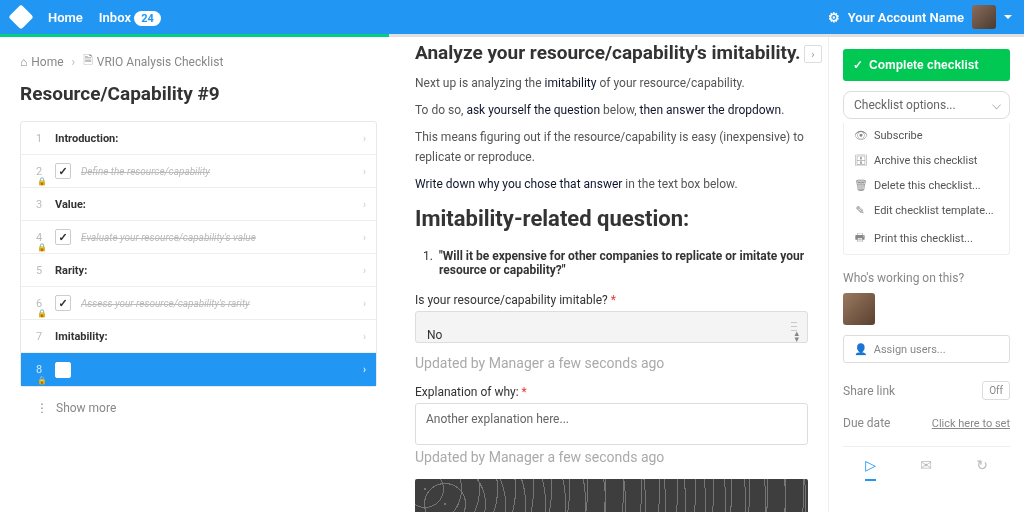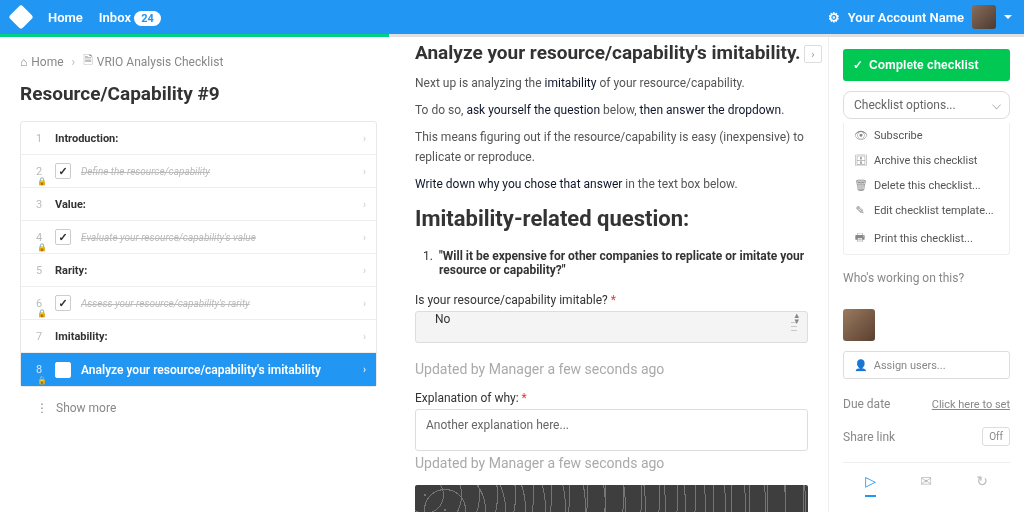--- a/index.html
+++ b/index.html
@@ -42,34 +42,34 @@
 .center-top{position:absolute;top:8px;right:6px;width:18px;height:18px;border:1px solid #ddd;border-radius:2px;display:flex;align-items:center;justify-content:center;color:#999;font-size:11px;background:#fff}
 .h-strong{font-weight:700;font-size:19px;margin-bottom:10px;margin-top:4px}
 .para{font-size:12px;color:#555;line-height:1.6;margin-bottom:8px}
 .para b{color:#0f172a;font-weight:400}
 .big-h{font-size:22px;font-weight:700;margin:12px 0 18px 0}
 .qbox{font-size:12px;padding-left:24px;margin-bottom:16px}
 .qbox b{font-weight:700}
 .qnum{position:absolute;margin-left:-16px}
 .field-label{font-size:12px;font-weight:400;margin-bottom:4px}
 .req{color:#e53935}
-.select{width:100%;height:32px;border:1px solid #ddd;border-radius:3px;background:#f4f4f4;padding:0 19px;font-size:12px;display:flex;align-items:flex-start;position:relative;margin-bottom:18px}
+.select{width:100%;height:32px;border:1px solid #ddd;border-radius:3px;background:#f4f4f4;padding:0 11px;font-size:12px;display:flex;align-items:flex-end;position:relative;margin-bottom:12px}
 .select::after{content:"";position:absolute;right:10px;top:10px;width:6px;height:11px;background:linear-gradient(#888,#888) 0 0/6px 1px no-repeat,linear-gradient(#888,#888) 0 4px/6px 1px no-repeat,linear-gradient(#888,#888) 0 8px/6px 1px no-repeat;opacity:.4}
 .select-arrows{position:absolute;right:8px;font-size:9px;color:#888;line-height:6px}
 .meta{font-size:14px;color:#aaa;margin-bottom:14px;font-weight:400}
 .textarea{width:100%;height:42px;border:1px solid #ddd;border-radius:3px;padding:8px 10px;font-size:12px;color:#666;margin-bottom:4px}
 .imgblock{height:60px;background:#2a2a2a;border-radius:2px;margin-top:10px;background-image:repeating-radial-gradient(circle at 10px 10px,#666 0,#666 1px,transparent 1px,transparent 18px),repeating-radial-gradient(circle at 30px 25px,#666 0,#666 1px,transparent 1px,transparent 20px);opacity:.9}
 .right{width:195px;padding:12px 14px;overflow-y:auto}
 .complete-btn{width:100%;height:32px;background:#00c853;color:#fff;border:none;border-radius:3px;font-weight:600;font-size:12px;display:flex;align-items:center;padding:0 10px;gap:6px;margin-bottom:10px}
 .sel-options{width:100%;height:28px;border:1px solid #ddd;border-radius:8px;display:flex;align-items:center;padding:12px 10px;font-size:12px;color:#666;position:relative;margin-bottom:4px}
 .sel-options::after{content:"⌵";position:absolute;right:8px;color:#888}
 .opt-list{border:1px solid #eee;border-top:none;border-radius:0 0 3px 3px;margin-bottom:16px}
 .opt{display:flex;align-items:center;gap:8px;padding:6px 10px;font-size:11px;color:#555}
 .opt-icon{width:12px;text-align:center;color:#888;font-size:11px}
-.section-label{font-size:12px;color:#888;margin-bottom:24px}
+.section-label{font-size:12px;color:#888;margin-bottom:8px}
 .avatar-md{width:32px;height:32px;border-radius:3px;background:linear-gradient(135deg,#9b7a5f,#5a4030);margin-bottom:10px}
 .assign{width:100%;height:28px;border:1px solid #ddd;border-radius:3px;display:flex;align-items:center;padding:0 10px;font-size:11px;color:#888;gap:6px;margin-bottom:18px}
 .row{display:flex;justify-content:space-between;align-items:center;margin-bottom:16px}
 .row-label{font-size:12px;color:#888}
 .row-val{font-size:11px;color:#888;text-decoration:underline}
 .toggle-off{border:1px solid #ddd;border-radius:3px;padding:3px 6px;font-size:10px;color:#888}
 .bottom-tabs{display:flex;justify-content:space-around;border-top:1px solid #eee;padding-top:10px;margin-top:10px}
 .tab-icon{color:#bbb;font-size:14px}
 .tab-icon.active{color:#2196f3;border-bottom:2px solid #2196f3;padding-bottom:6px}
 </style>
@@ -142,21 +142,20 @@
         </div>
       <div class="step">
           <span class="step-num">7</span>
           <span class="step-title">Imitability:</span>
           <span class="step-arrow">›</span>
         </div>
       <div class="step active">
           <span class="step-num">8</span>
           <span class="lock">🔒</span>
           <div class="checkbox"></div>
-          <span class="step-title-sub">Analyze your resource/capability's imitability</span>
           <span class="step-arrow">›</span>
         </div>
     </div>
     <div class="showmore">Show more</div>
   </div>
 
   <div class="center">
     <div class="center-top">›</div>
     <div class="h-strong">Analyze your resource/capability's imitability.</div>
     <p class="para"><span>Next up is analyzing the </span><b>imitability</b><span> of your resource/capability.</span></p>
@@ -205,26 +204,26 @@
           <span>Print this checklist...</span>
         </div>
     </div>
     <div class="section-label">Who's working on this?</div>
     <div class="avatar-md"></div>
     <div class="assign">
         <span>👤</span>
         <span>Assign users...</span>
       </div>
     <div class="row">
+      <span class="row-label">Share link</span>
+      <span class="toggle-off">Off</span>
+    </div>
+    <div class="row">
       <span class="row-label">Due date</span>
       <span class="row-val">Click here to set</span>
-    </div>
-    <div class="row">
-      <span class="row-label">Share link</span>
-      <span class="toggle-off">Off</span>
     </div>
     <div class="bottom-tabs">
       <span class="tab-icon active">▷</span>
       <span class="tab-icon">✉</span>
       <span class="tab-icon">↻</span>
     </div>
   </div>
 </div>
 
 </body></html>

